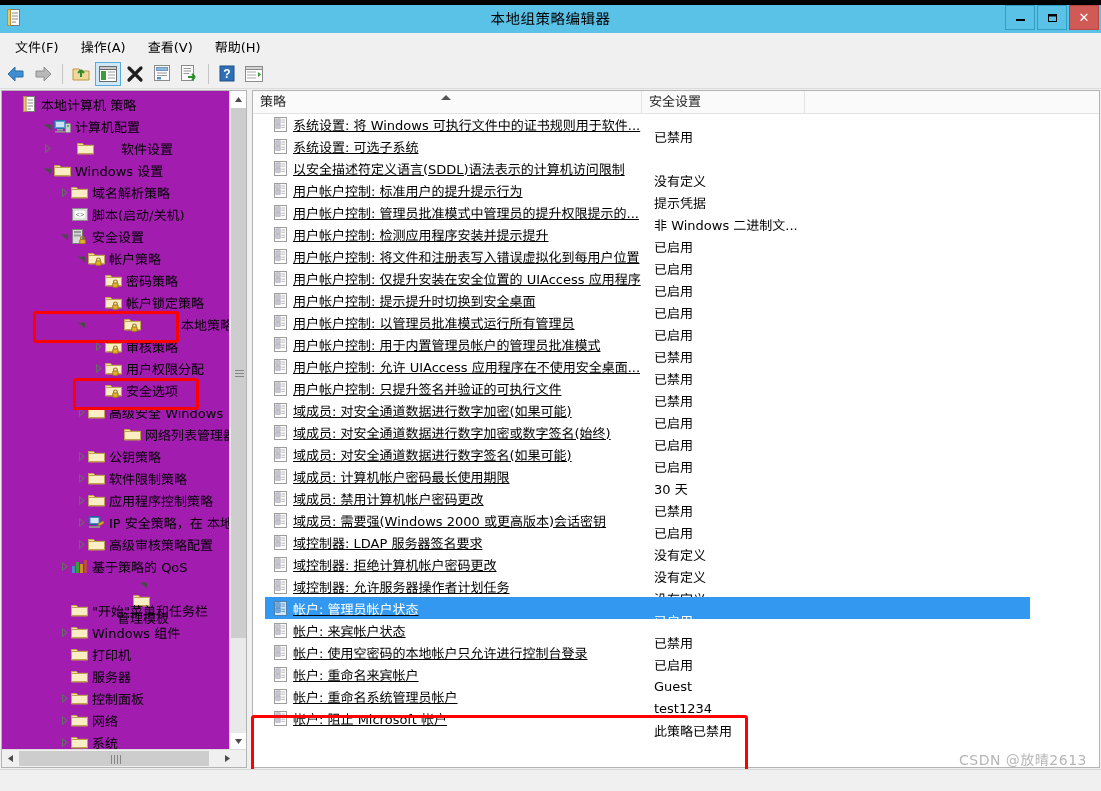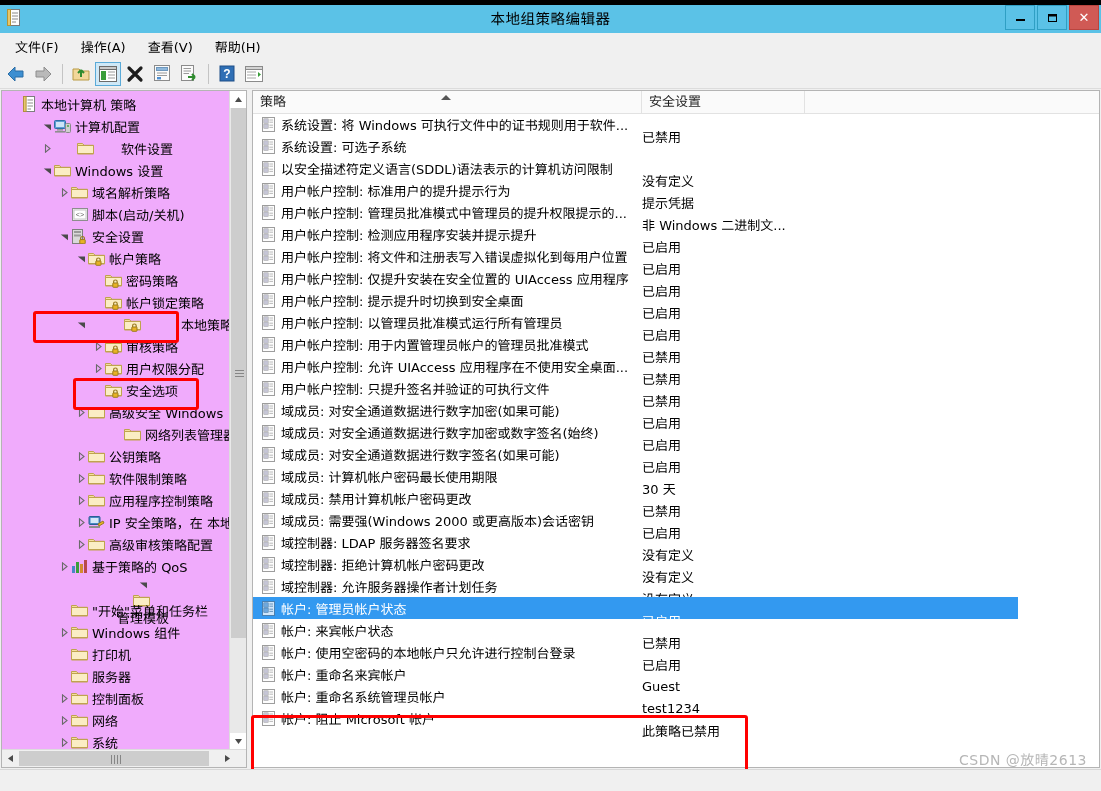--- a/index.html
+++ b/index.html
@@ -46,21 +46,21 @@
     background:#f0f0f0;display:flex;align-items:center;padding-left:3px;box-sizing:border-box;
     border-bottom:1px solid #dcdcdc;
   }
   .tbtn{width:26px;height:24px;display:flex;align-items:center;justify-content:center;margin-right:1px;}
   .tbtn.sel{background:#cfe8f7;border:1px solid #5aaad8;box-sizing:border-box;}
   .tsep{width:1px;height:20px;background:#c4c4c4;margin:0 5px;}
 
   
   .leftpane{
     position:absolute;left:1px;top:90px;width:246px;height:678px;
-    background:#f0abfc;border:1px solid #b4b4b4;box-sizing:border-box;overflow:hidden;
+    background:#a21caf;border:1px solid #b4b4b4;box-sizing:border-box;overflow:hidden;
   }
   .tree{position:absolute;left:0;top:2px;width:228px;}
   .tnode{
     position:relative;height:22px;display:flex;align-items:center;
     white-space:nowrap;font-size:13px;
   }
   .tnode .twist{width:14px;height:22px;display:flex;align-items:center;justify-content:center;flex:0 0 14px;}
   .tnode .ticon{width:17px;height:22px;display:flex;align-items:center;justify-content:center;flex:0 0 17px;margin-right:4px;}
   .tnode .tlabel{color:#000;}
 
@@ -101,21 +101,21 @@
     position:absolute;left:0;top:0;width:846px;height:22px;
     background:#fafafa;border-bottom:1px solid #e2e2e2;display:flex;
   }
   .colhdr .ch{
     height:22px;line-height:22px;font-size:13px;color:#1f1f1f;
     border-right:1px solid #e2e2e2;padding-left:7px;box-sizing:border-box;position:relative;
   }
   .sortmark{position:absolute;left:calc(50% - 6px);top:4px;
     width:0;height:0;border-left:5px solid transparent;border-right:5px solid transparent;border-bottom:5px solid #555;}
 
-  .rows{position:absolute;left:0;top:22px;width:765px;}
+  .rows{position:absolute;left:12px;top:22px;width:765px;text-decoration:underline;}
   .row{position:relative;height:22px;display:flex;align-items:center;font-size:13px;white-space:nowrap;}
   .row.sel{background:#3399f0;color:#fff;}
   .row .ricon{width:20px;height:22px;display:flex;align-items:center;justify-content:center;flex:0 0 20px;margin-left:5px;}
   .row .rname{width:360px;overflow:hidden;text-overflow:ellipsis;padding-left:3px;box-sizing:border-box;}
   .row .rval{position:absolute;left:389px;margin-top:24px;}
 
   
   .redbox{position:absolute;border:3px solid #ff0000;border-radius:3px;pointer-events:none;}
 
   

